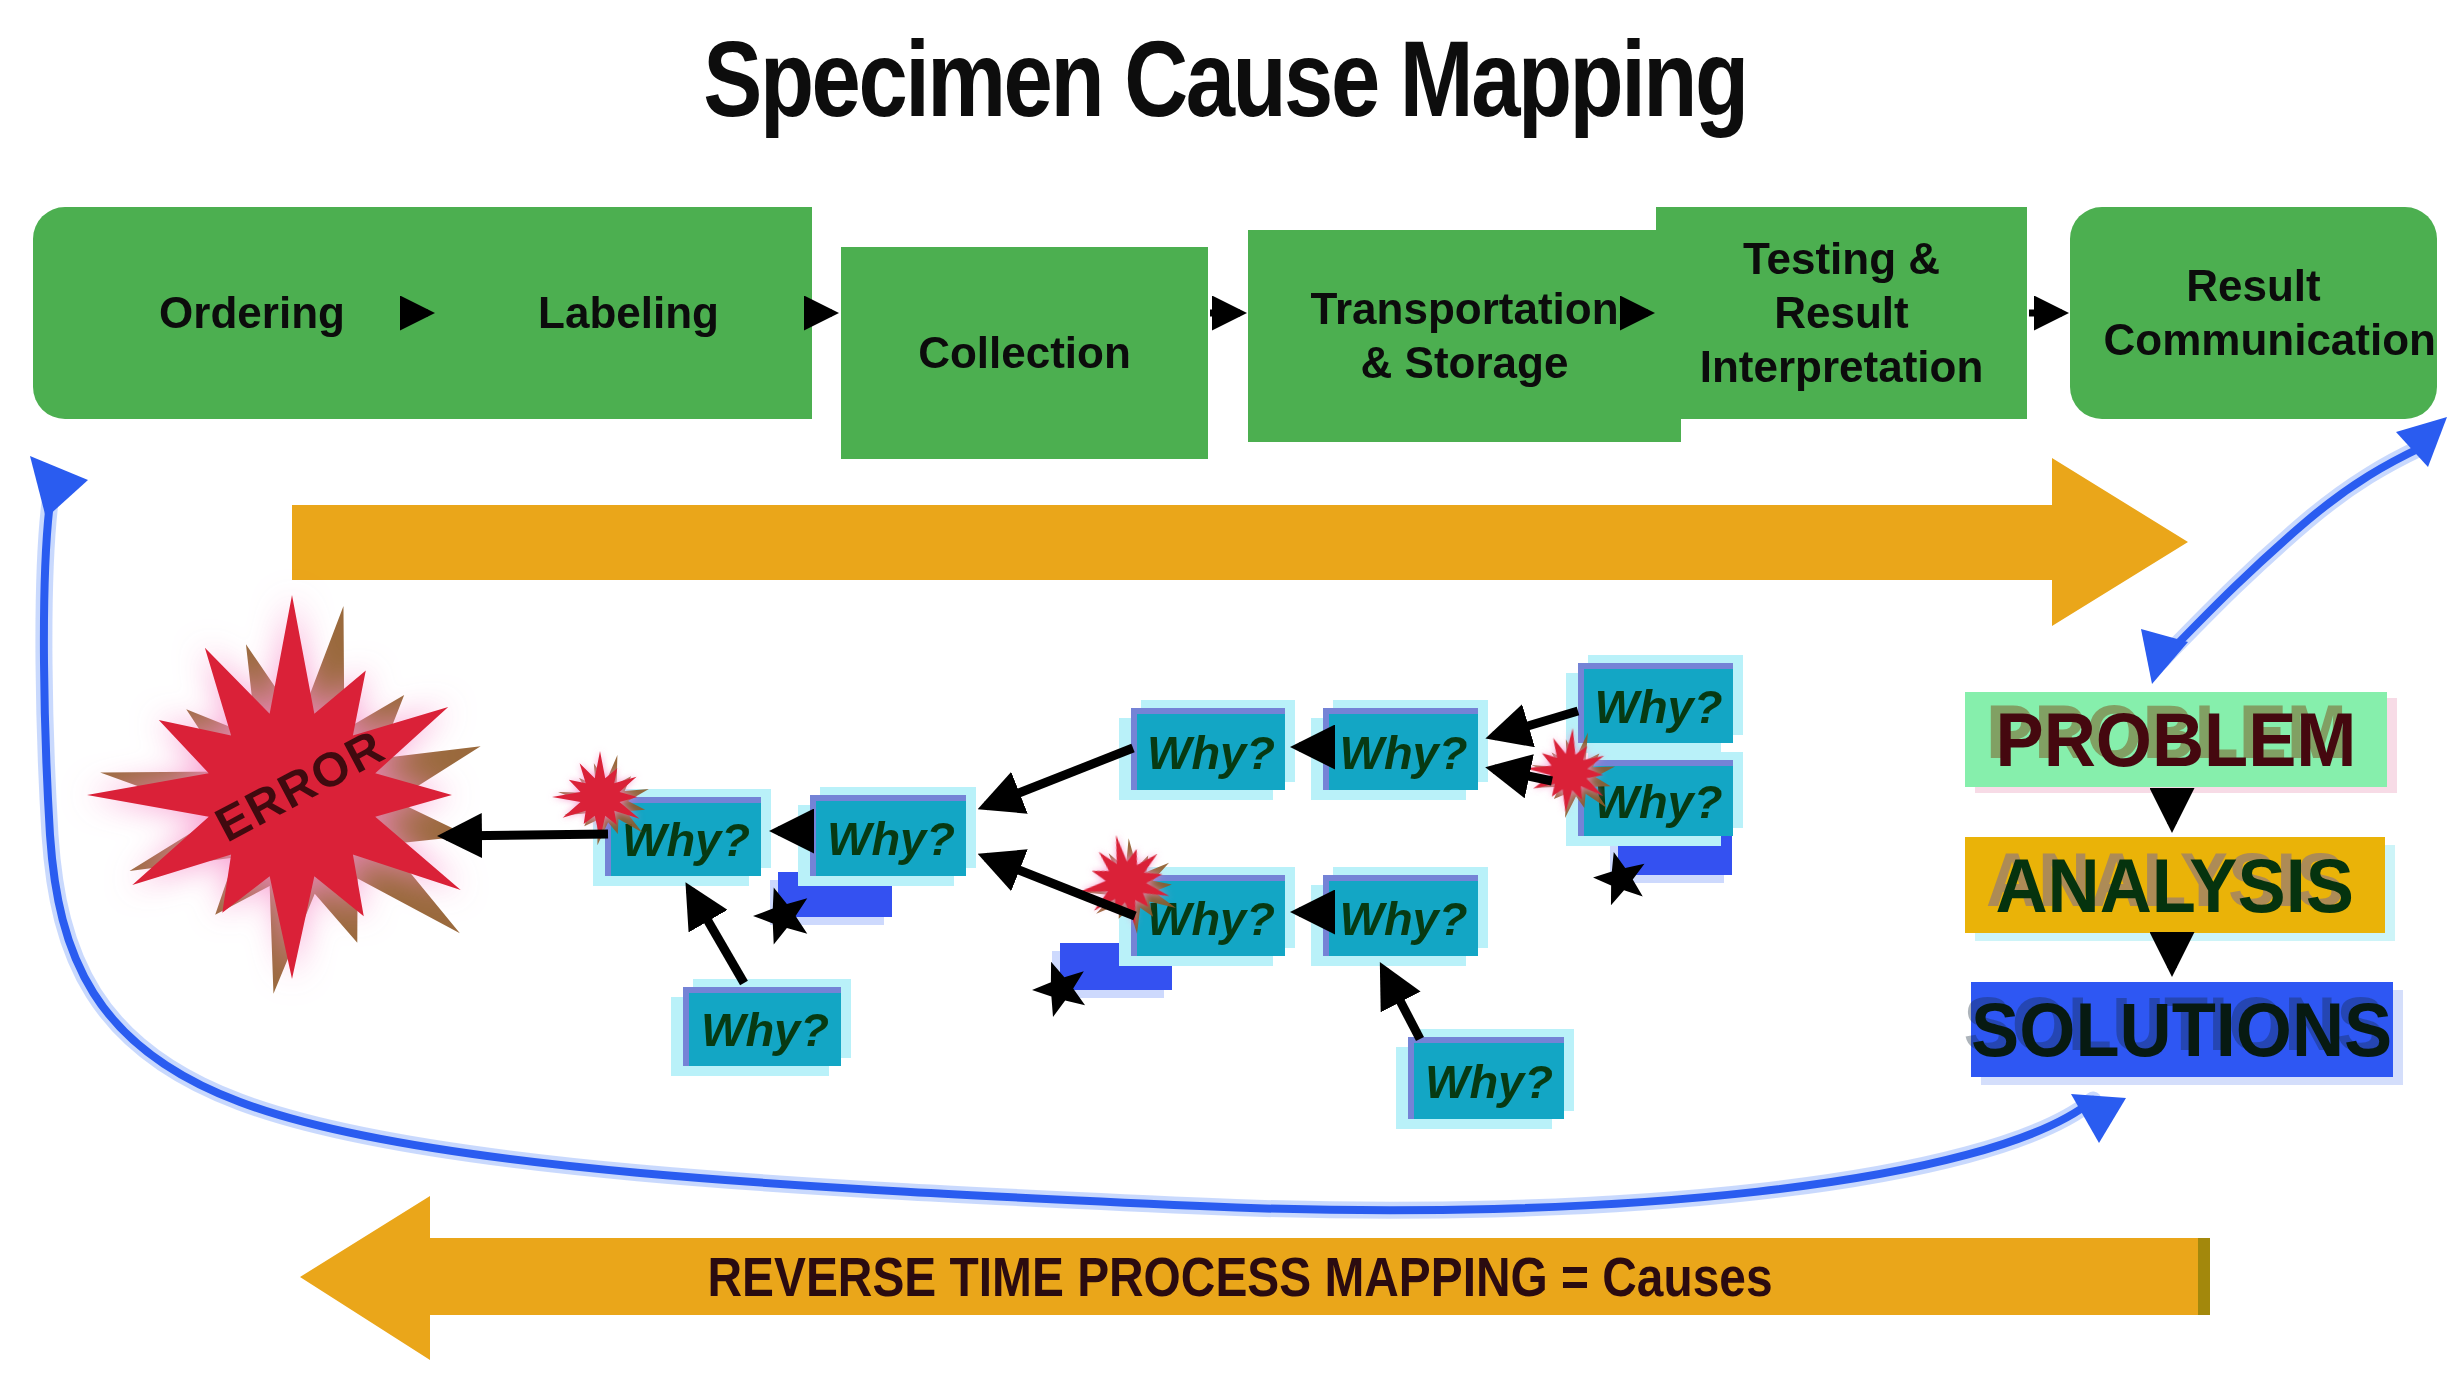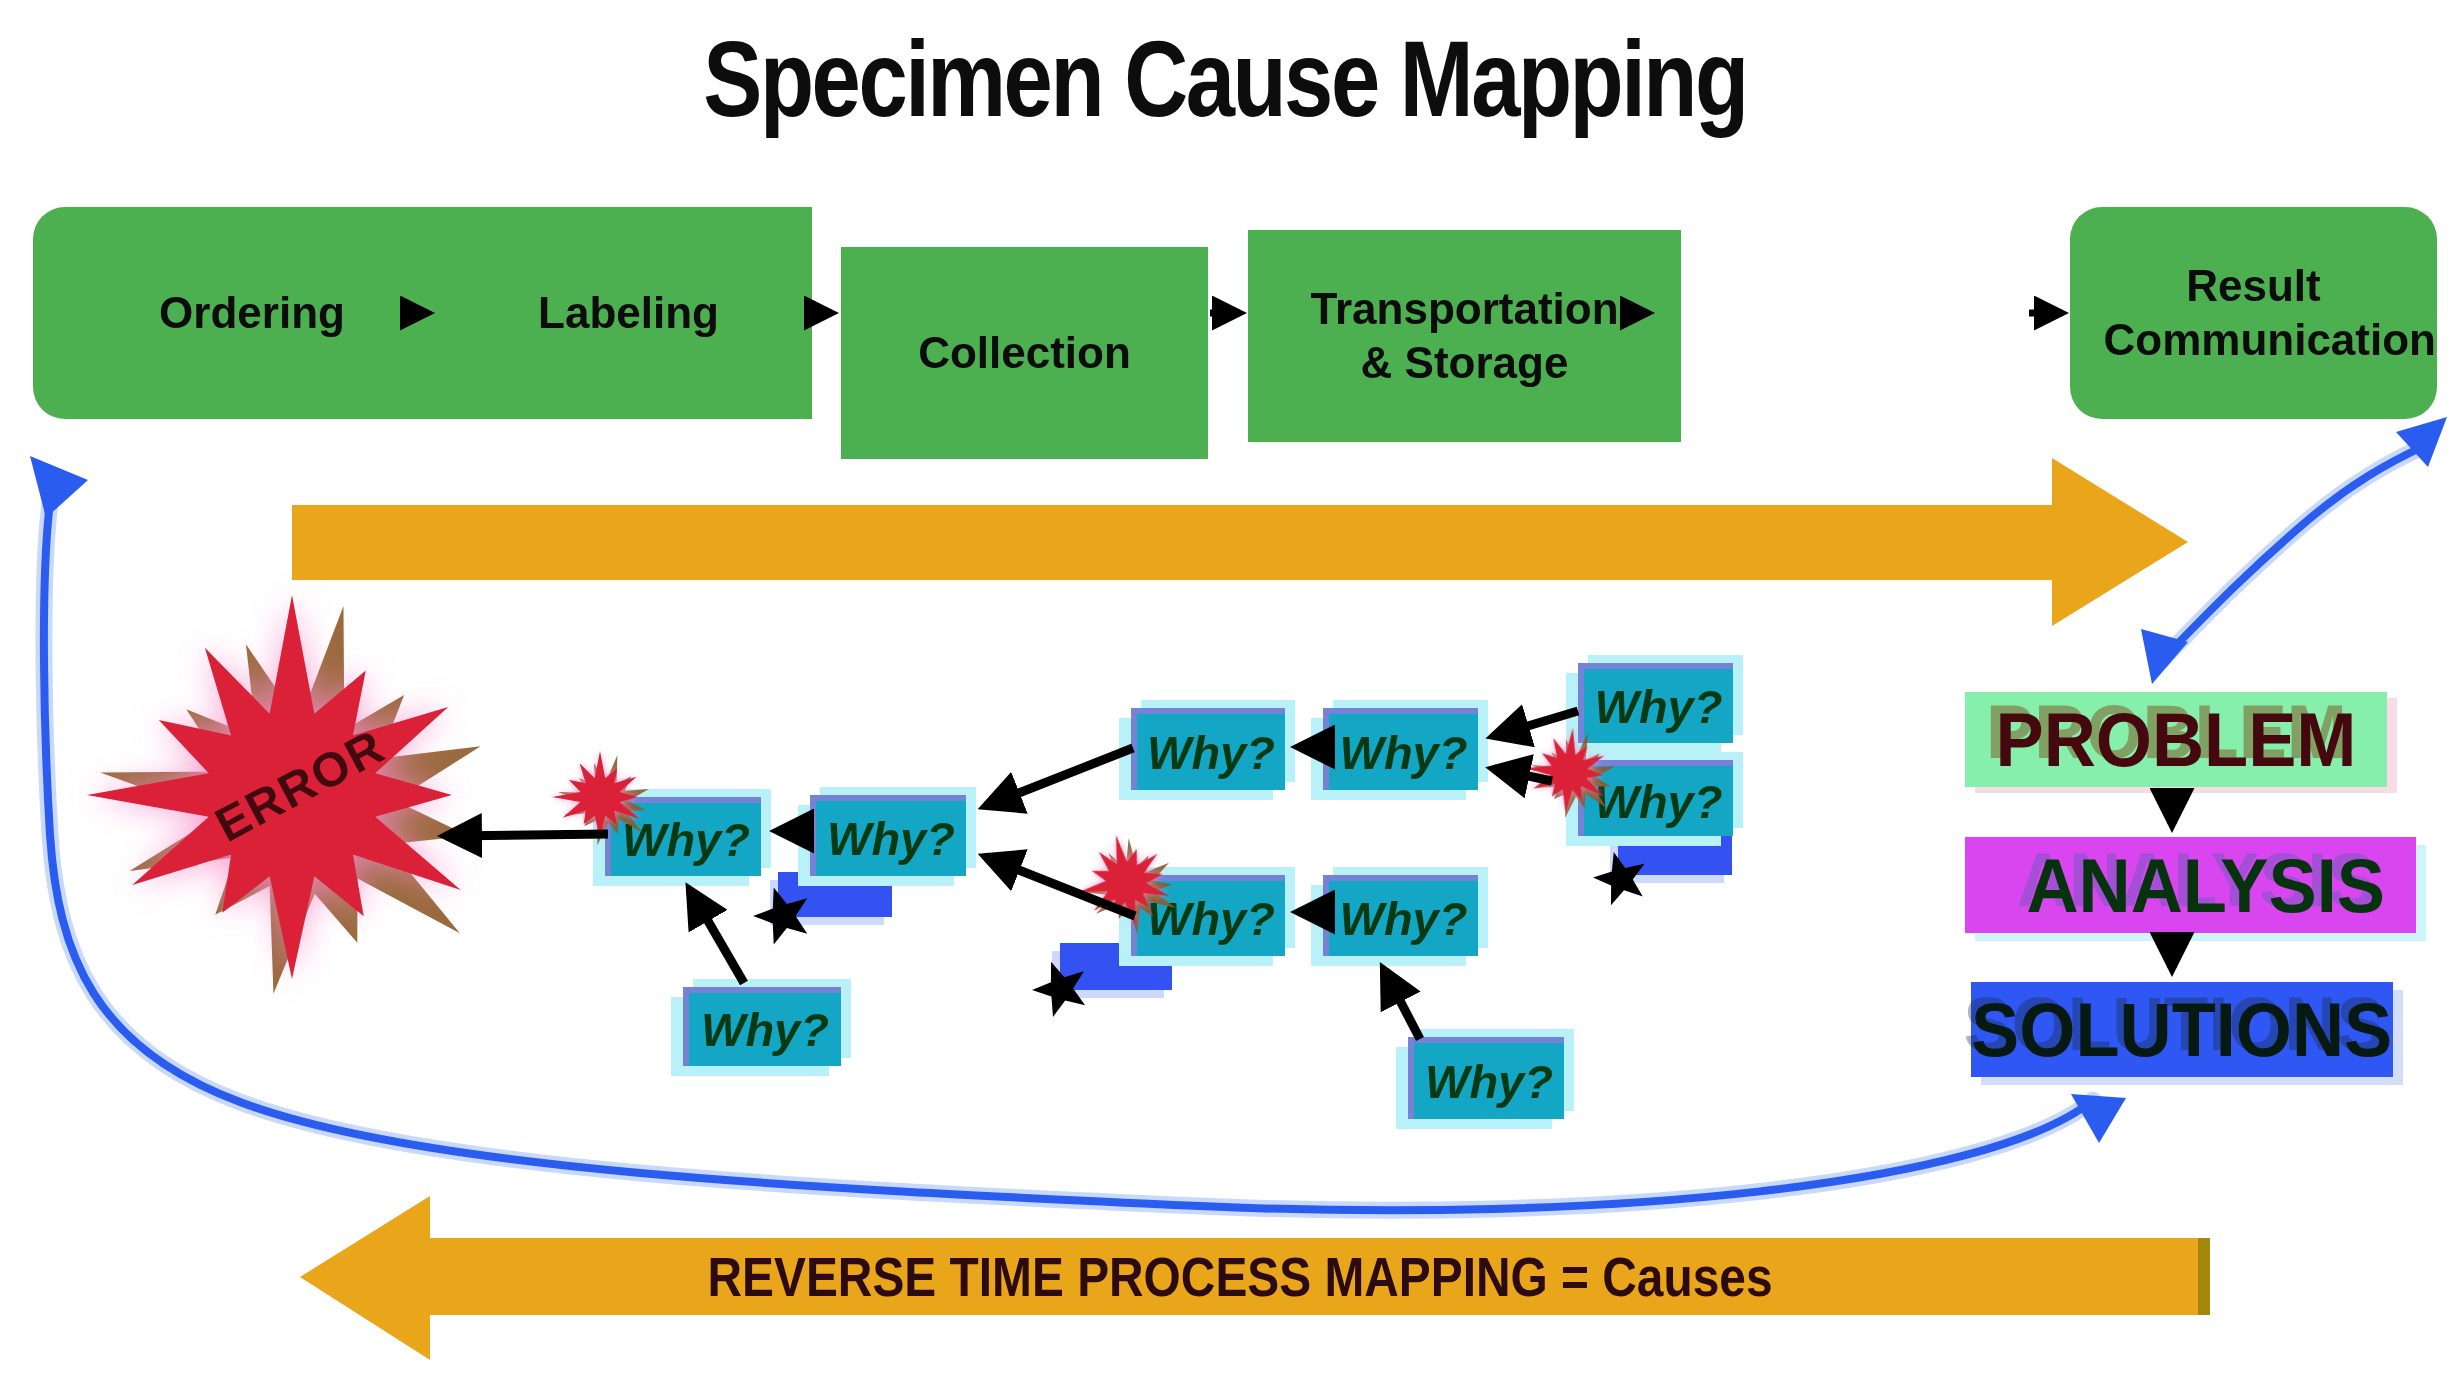--- a/index.html
+++ b/index.html
@@ -25,21 +25,21 @@
        box-shadow:-12px 10px 0 #b9f1f9, 10px -8px 0 #b9f1f9;
        display:flex;align-items:center;justify-content:center;z-index:2;}
   .why span{font-size:47px;font-weight:800;font-style:italic;color:#073a13;}
   
   .bluerect{background:#3451f1;box-shadow:-8px 8px 0 #cdd9fd;z-index:1;}
   
   .panel{display:flex;align-items:center;justify-content:center;z-index:2;}
   .panel span{font-size:76px;font-weight:800;transform:scaleX(.95);white-space:nowrap;}
   .problem{background:#86efac;box-shadow:10px 6px 0 #f7dbe6;}
   .problem span{color:#45080f;text-shadow:-10px -8px 0 rgba(125,94,40,.55);}
-  .analysis{background:#d946ef;box-shadow:10px 8px 0 #cdf4f8;padding-left:31px;}
+  .analysis{background:#eab308;box-shadow:10px 8px 0 #cdf4f8;}
   .analysis span{color:#05330e;text-shadow:-10px -6px 0 rgba(99,91,182,.45);}
   .solutions{background:#2e57f3;box-shadow:10px 8px 0 #d4defb;margin-left:8px;}
   .solutions span{color:#071a12;text-shadow:-8px -6px 0 rgba(20,40,60,.35);}
   
   .error-label{left:170px;top:748px;width:260px;height:74px;display:flex;align-items:center;
                justify-content:center;transform:rotate(-28deg);z-index:6;}
   .error-label span{font-size:48px;font-weight:800;color:#400a0f;letter-spacing:2px;}
   svg.overlay{position:absolute;left:0;top:0;z-index:5;pointer-events:none;}
   .burst-red{filter:drop-shadow(0 0 8px rgba(247,140,200,.85));}
 </style>
@@ -54,20 +54,23 @@
     <span>Ordering</span>
   </div>
   <div class="abs step" style="left:437px;width:367px;padding-left:8px;">
     <span>Labeling</span>
   </div>
   <div class="abs step" style="left:841px;width:367px;margin-top:40px;">
     <span>Collection</span>
   </div>
   <div class="abs step" style="left:1248px;width:433px;margin-top:23px;">
     <span style="width:330px;">Transportation &amp; Storage</span>
+  </div>
+  <div class="abs step" style="left:1656px;width:371px;">
+    <span style="width:300px;">Testing &amp; Result Interpretation</span>
   </div>
   <div class="abs step rounded" style="left:2070px;width:367px;">
     <span style="width:300px;">Result Communication</span>
   </div>
 
   <div class="abs bluerect" style="left:778px;top:872px;width:114px;height:45px;"></div>
   <div class="abs bluerect" style="left:1618px;top:830px;width:114px;height:45px;"></div>
   <div class="abs bluerect" style="left:1060px;top:943px;width:112px;height:47px;"></div>
 
   <div class="abs why" style="left:605px;top:797px;width:150px;height:73px;">

